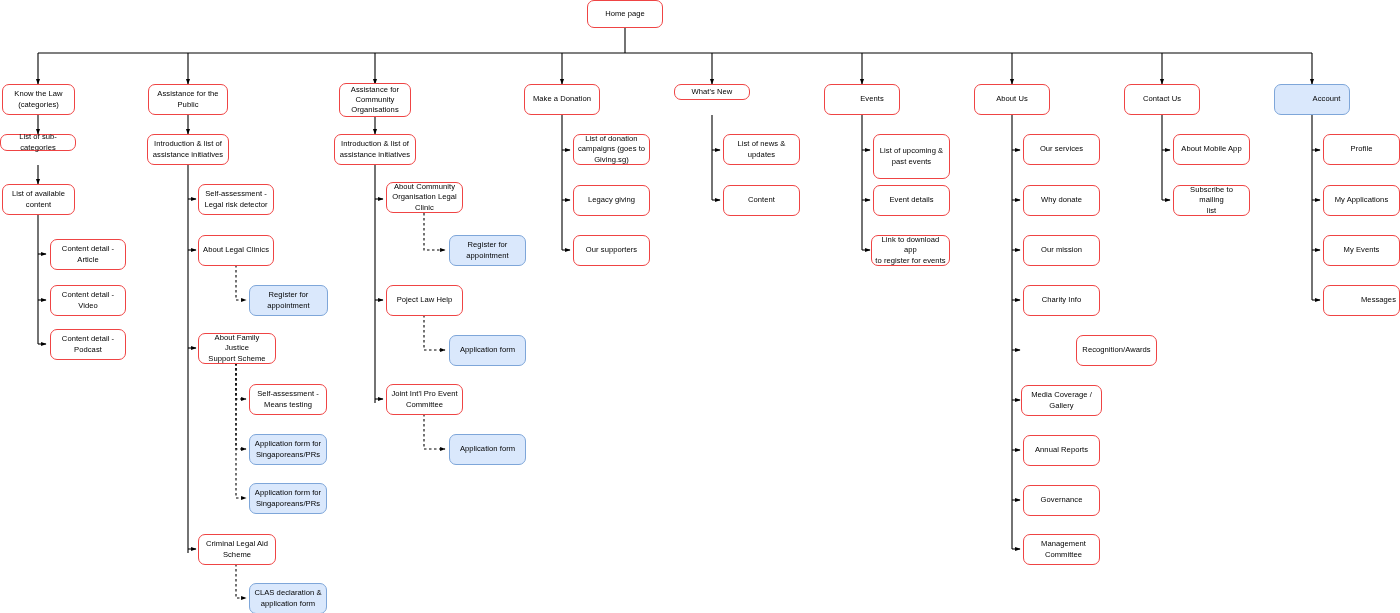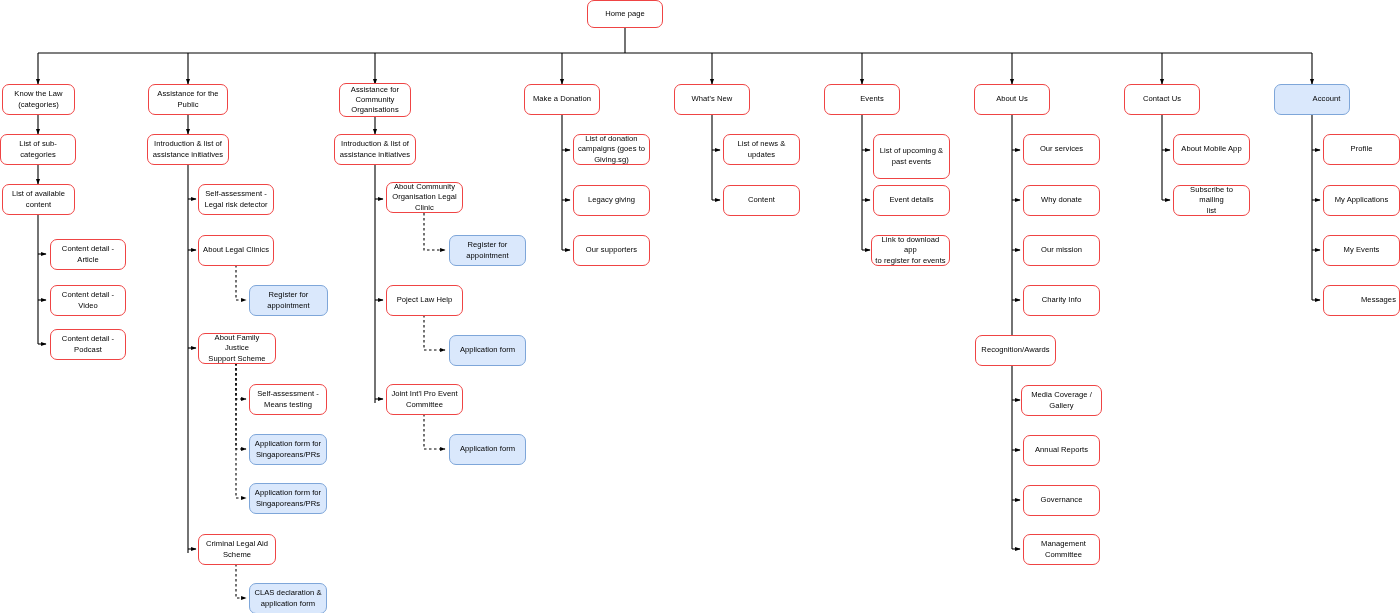--- a/index.html
+++ b/index.html
@@ -169,21 +169,21 @@
   </svg>
 
   <div class="node" style="left:587px; top:0px; width:76px; height:28px;">
     <span class="node-label">Home page</span>
   </div>
 
   <div class="node" style="left:2px; top:84px; width:73px; height:31px;">
     <span class="node-label">Know the Law
 (categories)</span>
   </div>
-  <div class="node" style="left:0px; top:134px; width:76px; height:31px;">
+  <div class="node" style="left:0px; top:134px; width:76px; height:17px;">
     <span class="node-label">List of sub-categories</span>
   </div>
   <div class="node" style="left:2px; top:184px; width:73px; height:31px;">
     <span class="node-label">List of available
 content</span>
   </div>
   <div class="node" style="left:50px; top:239px; width:76px; height:31px;">
     <span class="node-label">Content detail -
 Article</span>
   </div>
@@ -280,21 +280,21 @@
 campaigns (goes to
 Giving.sg)</span>
   </div>
   <div class="node" style="left:573px; top:185px; width:77px; height:31px;">
     <span class="node-label">Legacy giving</span>
   </div>
   <div class="node" style="left:573px; top:235px; width:77px; height:31px;">
     <span class="node-label">Our supporters</span>
   </div>
 
-  <div class="node" style="left:674px; top:84px; width:76px; height:31px;">
+  <div class="node" style="left:674px; top:84px; width:76px; height:16px;">
     <span class="node-label">What's New</span>
   </div>
   <div class="node" style="left:723px; top:134px; width:77px; height:31px;">
     <span class="node-label">List of news &amp;
 updates</span>
   </div>
   <div class="node" style="left:723px; top:185px; width:77px; height:31px;">
     <span class="node-label">Content</span>
   </div>
 
@@ -321,21 +321,21 @@
   </div>
   <div class="node" style="left:1023px; top:185px; width:77px; height:31px;">
     <span class="node-label">Why donate</span>
   </div>
   <div class="node" style="left:1023px; top:235px; width:77px; height:31px;">
     <span class="node-label">Our mission</span>
   </div>
   <div class="node" style="left:1023px; top:285px; width:77px; height:31px;">
     <span class="node-label">Charity Info</span>
   </div>
-  <div class="node" style="left:975px; top:335px; width:81px; height:31px;border-radius:7px;">
+  <div class="node" style="left:1076px; top:335px; width:81px; height:31px;border-radius:7px;">
     <span class="node-label">Recognition/Awards</span>
   </div>
   <div class="node" style="left:1021px; top:385px; width:81px; height:31px;">
     <span class="node-label">Media Coverage /
 Gallery</span>
   </div>
   <div class="node" style="left:1023px; top:435px; width:77px; height:31px;">
     <span class="node-label">Annual Reports</span>
   </div>
   <div class="node" style="left:1023px; top:485px; width:77px; height:31px;">

